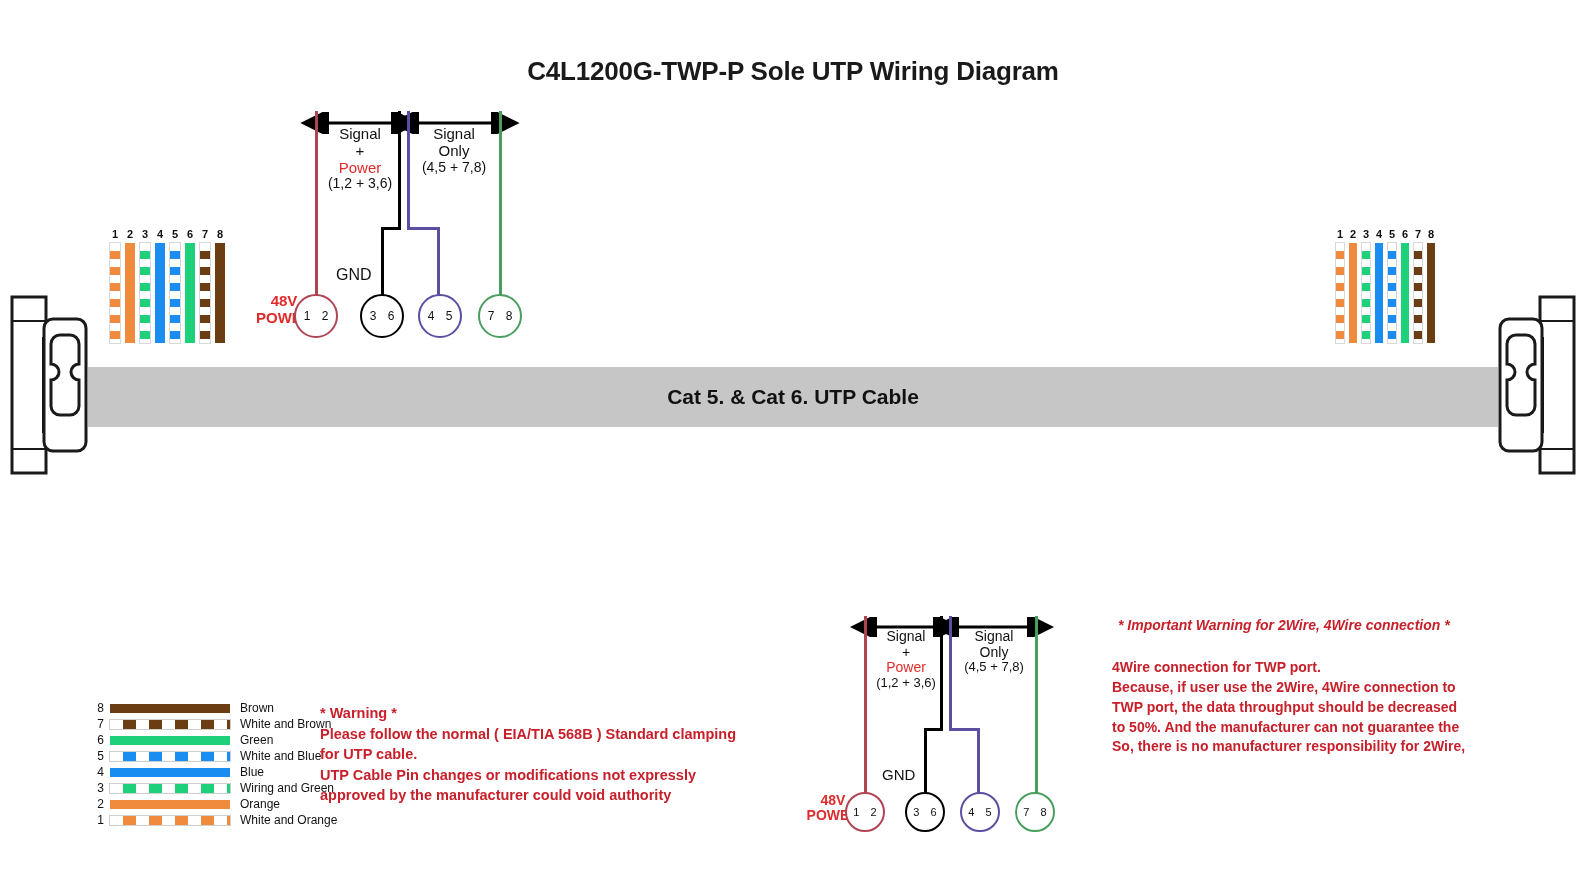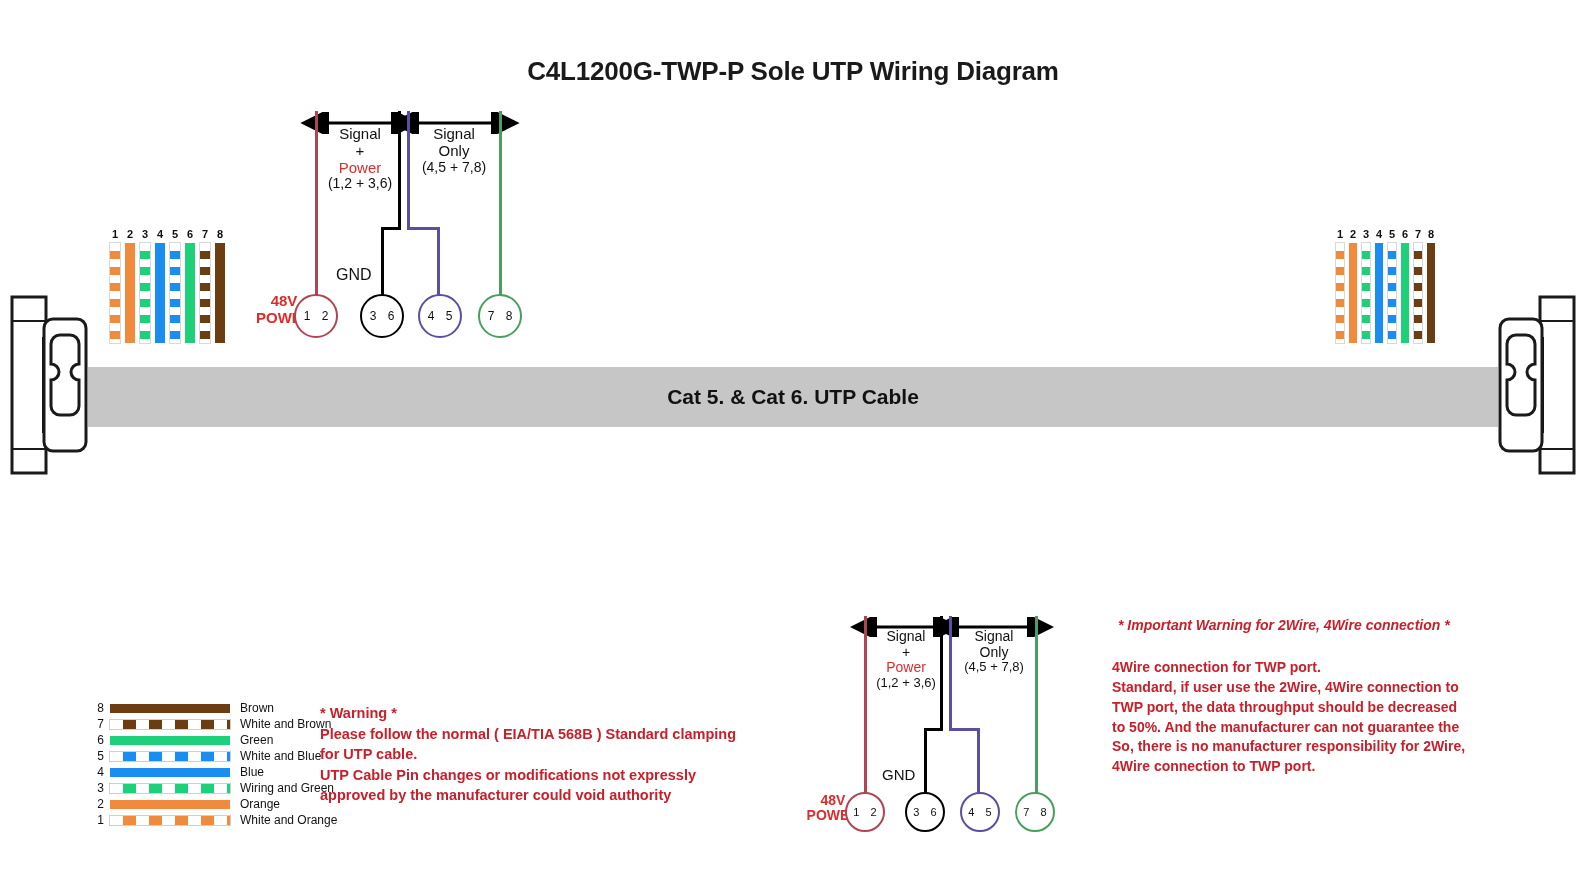--- a/index.html
+++ b/index.html
@@ -329,18 +329,17 @@
     <p>* Warning *</p>
     <p>Please follow the normal ( EIA/TIA 568B ) Standard clamping</p>
     <p>for UTP cable.</p>
     <p>UTP Cable Pin changes or modifications not expressly</p>
     <p>approved by the manufacturer could void authority</p>
   </div>
 
 <div class="warn warn-right" id="warn-right">
     <p class="hdr">* Important Warning for 2Wire, 4Wire connection *</p>
     <p>4Wire connection for TWP port.</p>
-    <p>Standard, if user use the 2Wire, 4Wire connection to</p>
+    <p>Because, if user use the 2Wire, 4Wire connection to</p>
     <p>TWP port, the data throughput should be decreased</p>
     <p>to 50%. And the manufacturer can not guarantee the</p>
     <p>So, there is no manufacturer responsibility for 2Wire,</p>
-    <p>4Wire connection to TWP port.</p>
   </div>
 
 </body></html>

